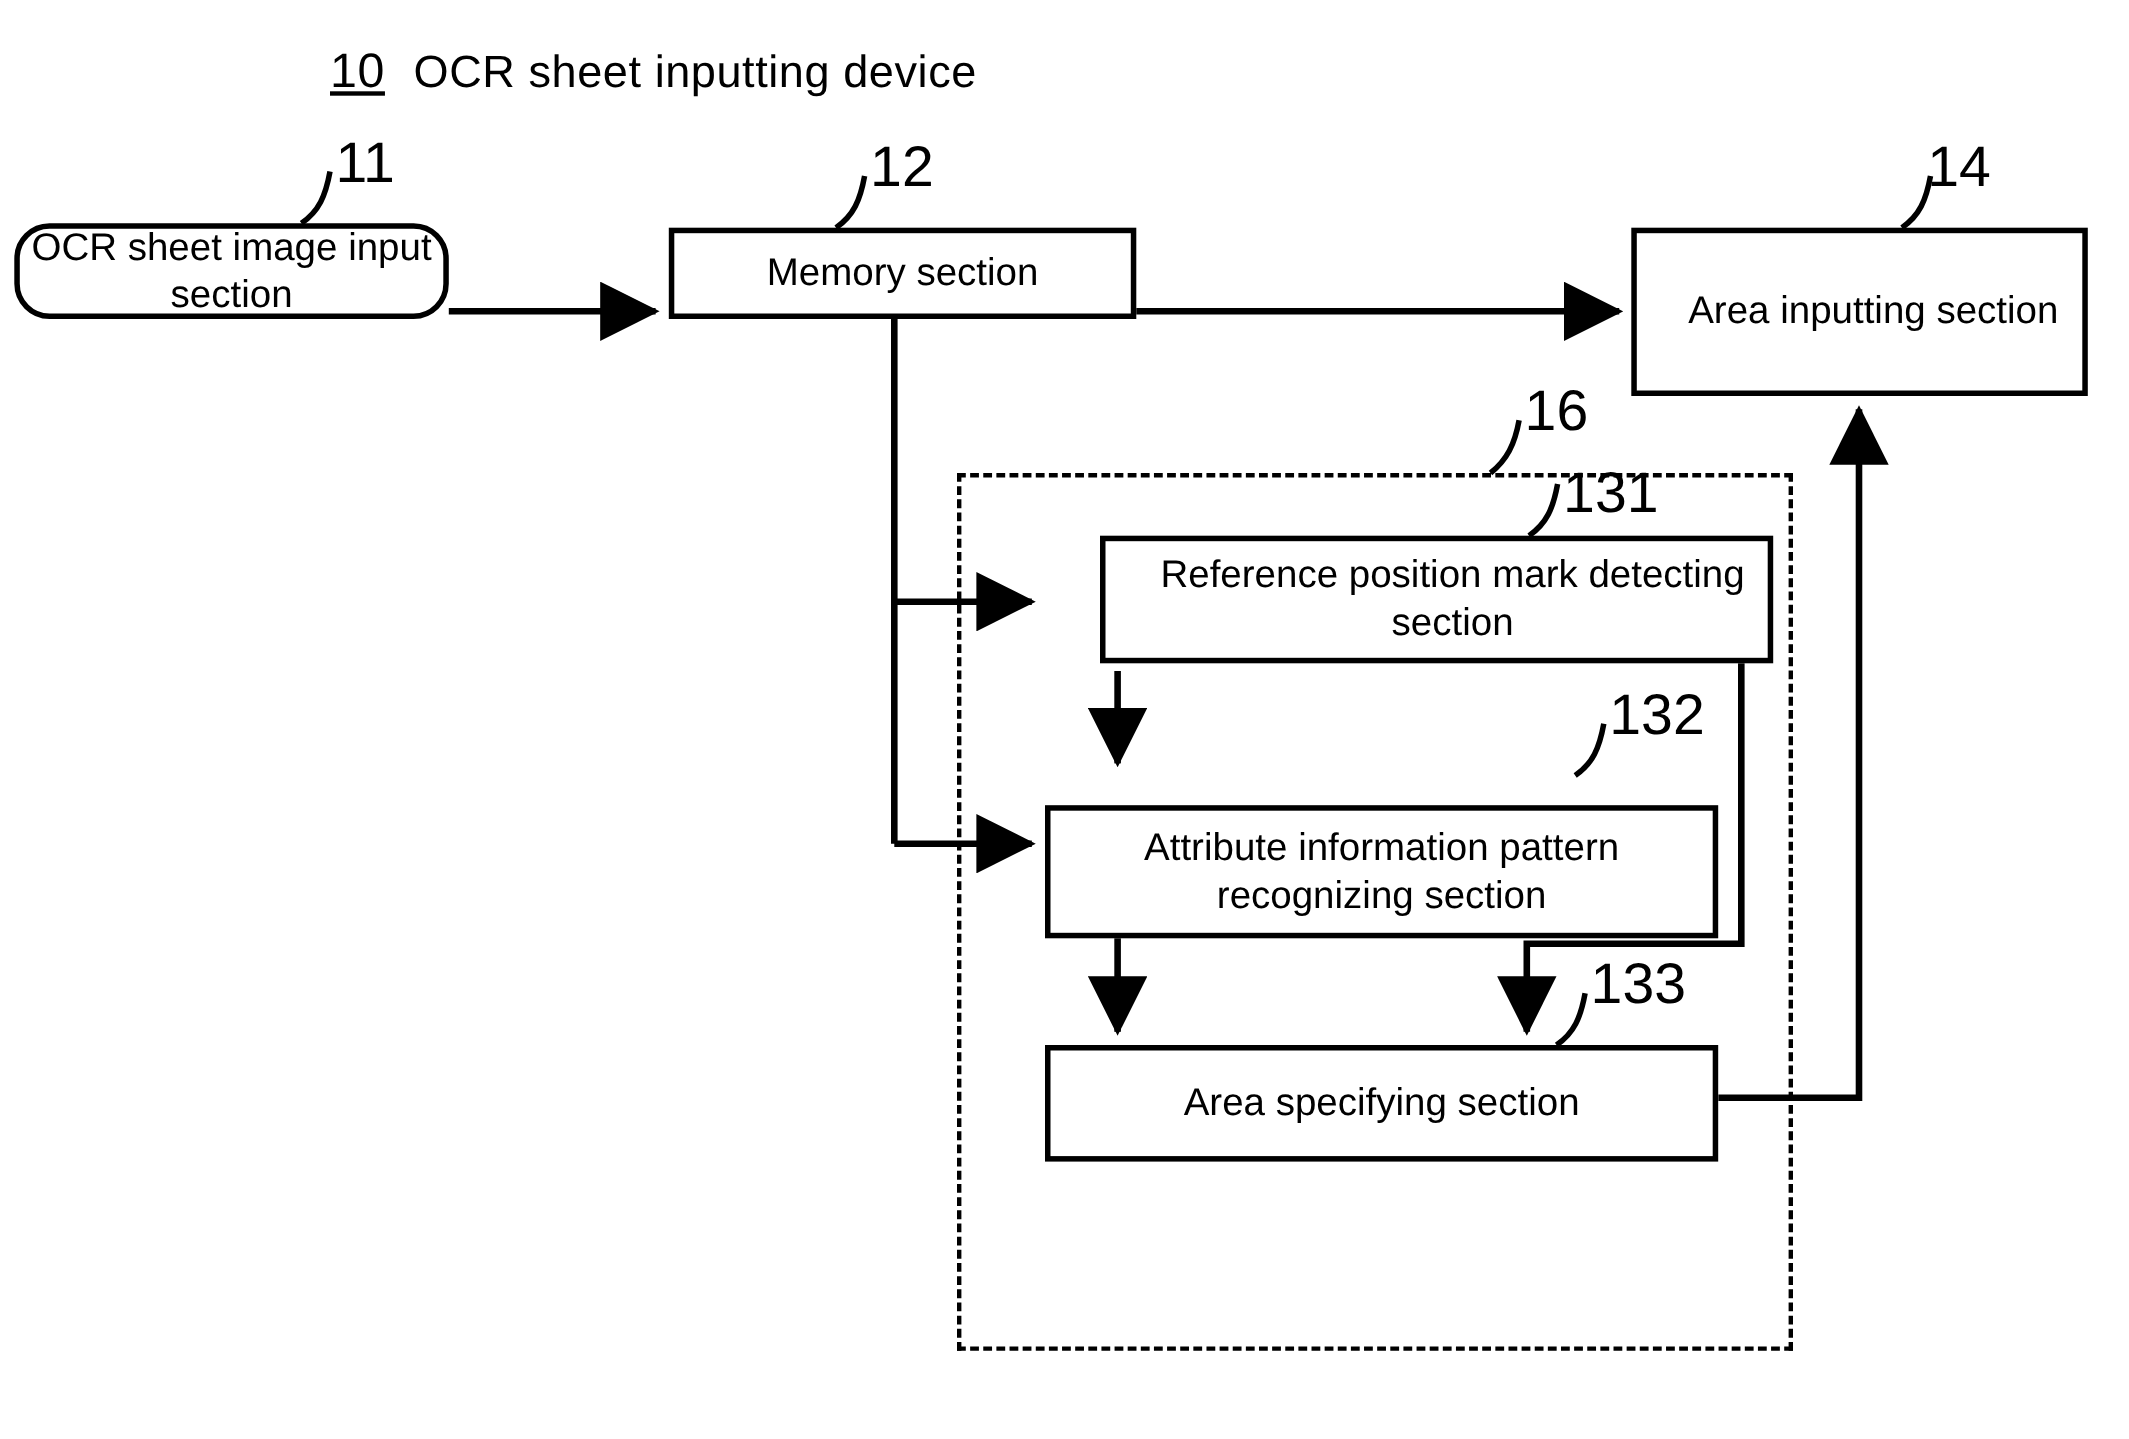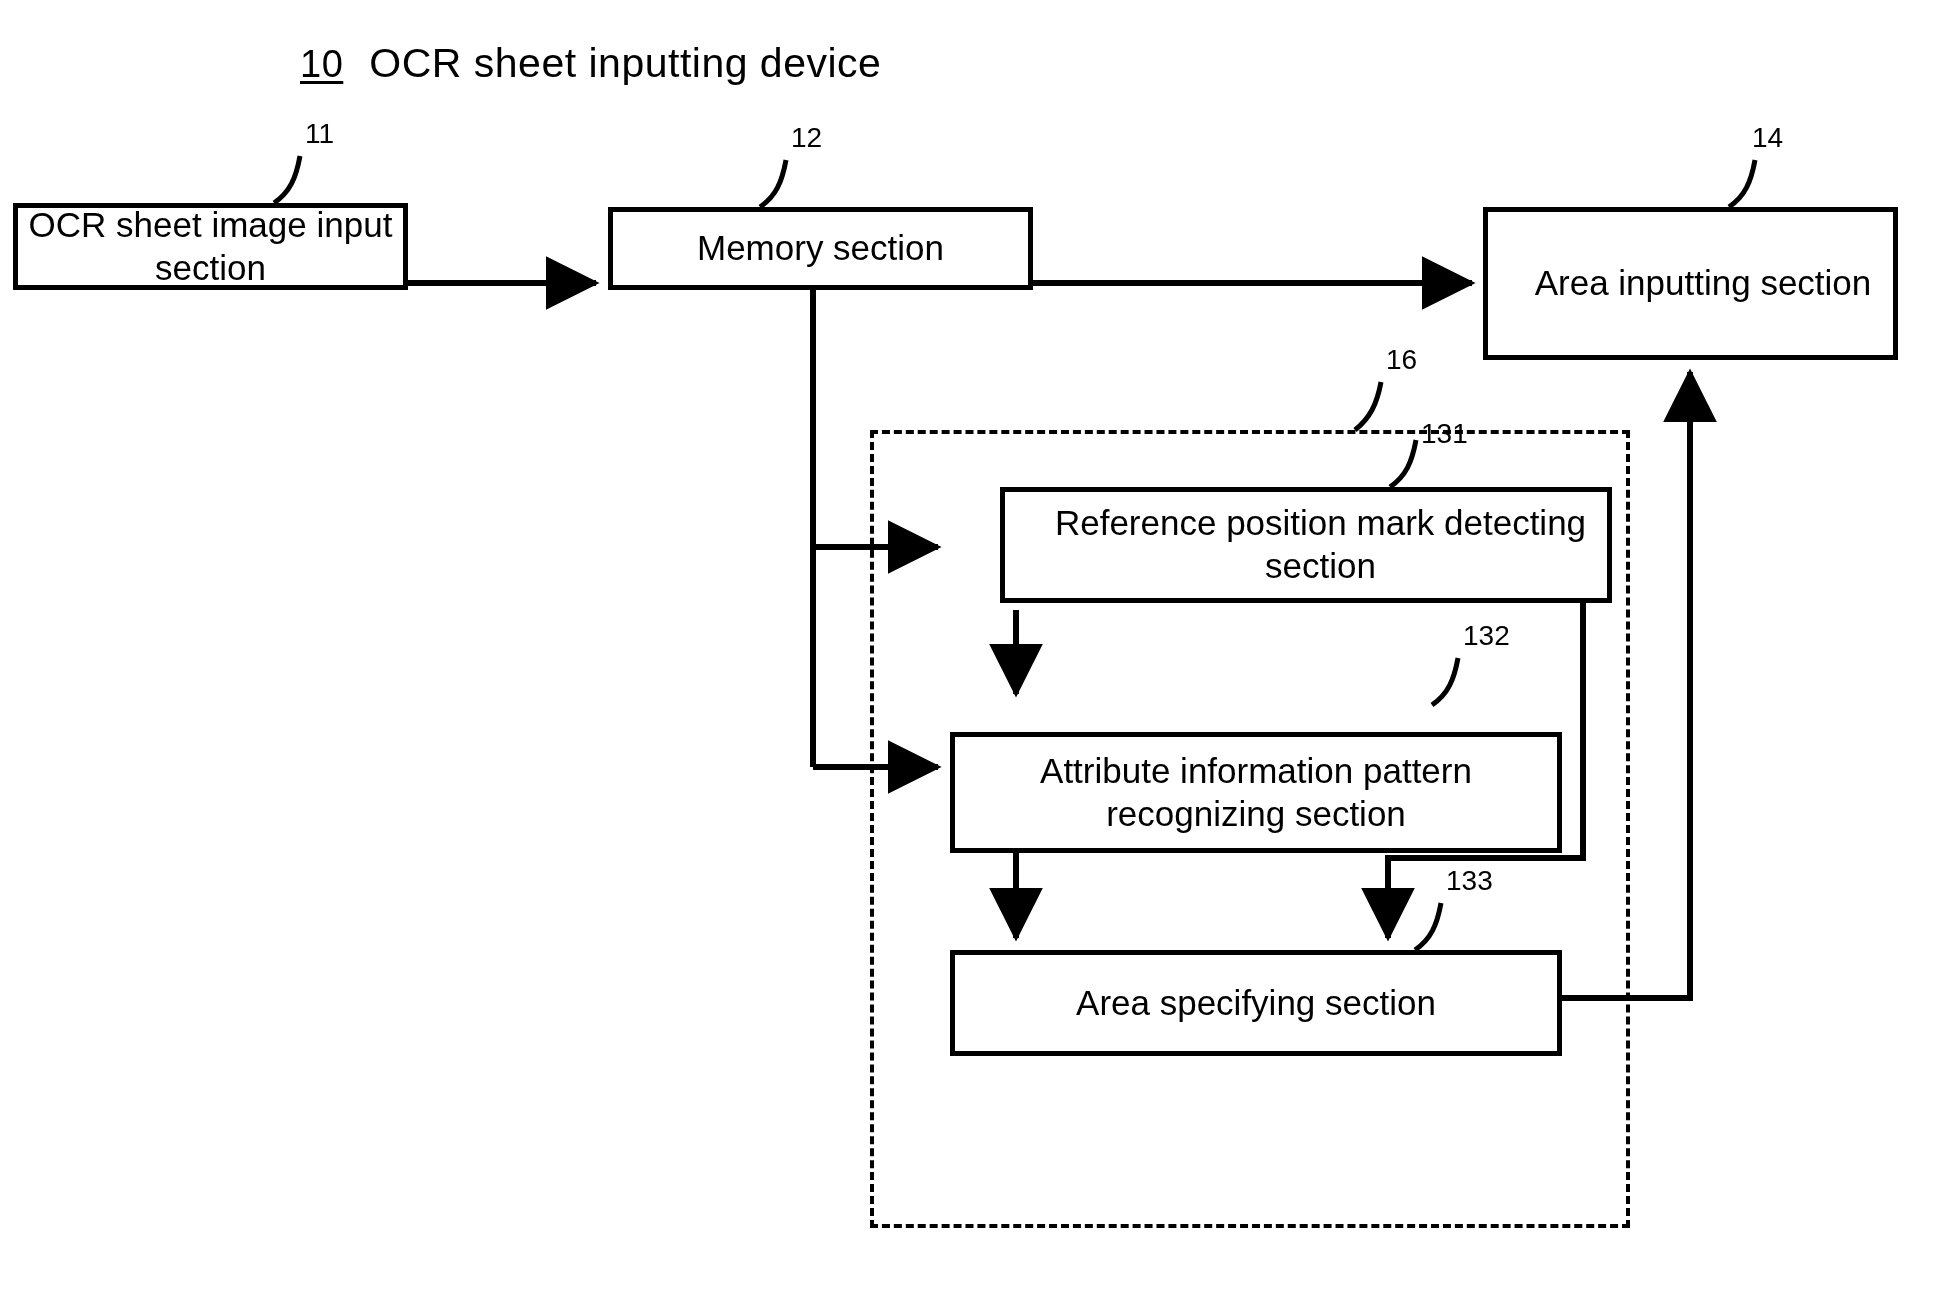--- a/index.html
+++ b/index.html
@@ -26,21 +26,21 @@
     left: 300px;
     top: 40px;
     font-size: 41px;
     letter-spacing: 0.5px;
     white-space: nowrap;
   }
   .fig-title .num {
     text-decoration: underline;
     text-underline-offset: 4px;
     margin-right: 26px;
-    font-size: 38px;
+    font-size: 44px;
   }
   .box {
     position: absolute;
     box-sizing: border-box;
     border: 5px solid #000000;
     background: #ffffff;
     display: flex;
     align-items: center;
     justify-content: center;
     text-align: center;
@@ -59,21 +59,21 @@
   .group-caption {
     position: absolute;
     text-align: center;
     font-size: 36px;
     line-height: 1.28;
     z-index: 2;
     white-space: pre-line;
   }
   .ref {
     position: absolute;
-    font-size: 28px;
+    font-size: 52px;
     z-index: 4;
     white-space: nowrap;
   }
   svg.lines {
     position: absolute;
     left: 0; top: 0;
     width: 1935px;
     height: 1308px;
     z-index: 2;
     pointer-events: none;
@@ -115,21 +115,21 @@
 
     <path d="M1016,610 L1016,694" stroke="#000" stroke-width="6" fill="none" marker-end="url(#arrowR)" transform="rotate(0)"></path>
 
     <path d="M1016,852 L1016,938" stroke="#000" stroke-width="6" fill="none" marker-end="url(#arrowR)"></path>
 
     <path d="M1562,547 L1583,547 L1583,858 L1388,858 L1388,938" stroke="#000" stroke-width="6" fill="none" marker-end="url(#arrowR)"></path>
 
     <path d="M1562,998 L1690,998 L1690,372" stroke="#000" stroke-width="6" fill="none" marker-end="url(#arrowR)"></path>
   </svg>
 
-  <div class="box" style="left:13px; top:203px; width:395px; height:87px;">
+  <div class="box" style="left:13px; top:203px; width:395px; height:87px;border-radius:32px;">
     <span>OCR sheet image input section</span>
   </div>
 
   <div class="box" style="left:608px; top:207px; width:425px; height:83px;">
     <span>Memory section</span>
   </div>
 
   <div class="box" style="left:1483px; top:207px; width:415px; height:153px;padding-left:35px;">
     <span>Area inputting section</span>
   </div>

